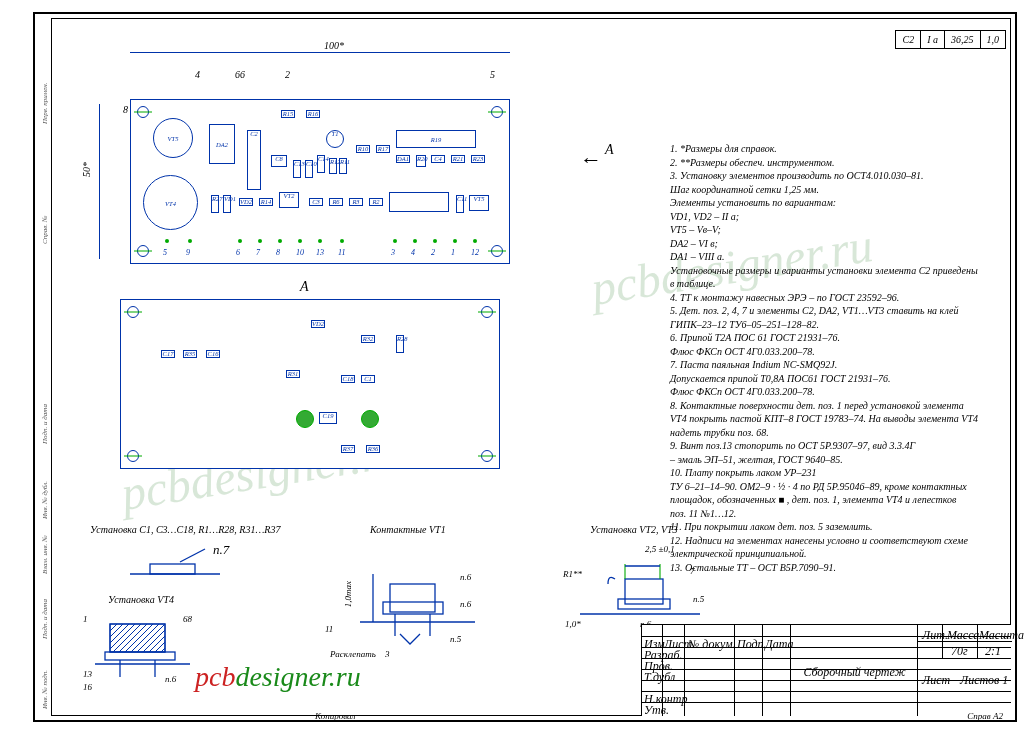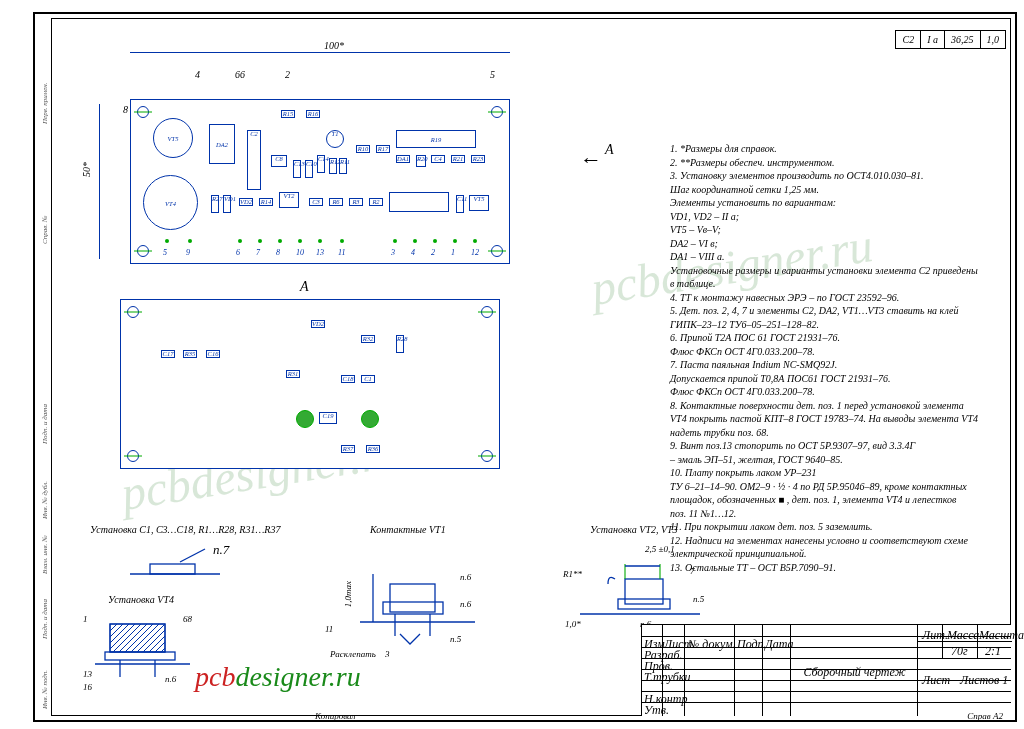--- a/index.html
+++ b/index.html
@@ -426,21 +426,21 @@
     <div class="tb-col" style="left:335px; top:0; height:33px"></div>
     <div class="tb-row" style="top:16px; left:275px; width:95px; border-top:1px solid #000; position:absolute"></div>
 
     <span class="tb-text" style="left:2px; top:12px">Изм</span>
     <span class="tb-text" style="left:22px; top:12px">Лист</span>
     <span class="tb-text" style="left:46px; top:12px">№ докум.</span>
     <span class="tb-text" style="left:95px; top:12px">Подп.</span>
     <span class="tb-text" style="left:123px; top:12px">Дата</span>
     <span class="tb-text" style="left:2px; top:23px">Разраб.</span>
     <span class="tb-text" style="left:2px; top:34px">Пров.</span>
-    <span class="tb-text" style="left:2px; top:45px">Т.трубки</span>
+    <span class="tb-text" style="left:2px; top:45px">Т.дубл</span>
     <span class="tb-text" style="left:2px; top:67px">Н.контр</span>
     <span class="tb-text" style="left:2px; top:78px">Утв.</span>
 
     <span class="tb-main" style="left:155px; top:40px; width:115px">Сборочный чертеж</span>
 
     <span class="tb-text" style="left:280px; top:3px">Лит.</span>
     <span class="tb-text" style="left:305px; top:3px">Масса</span>
     <span class="tb-text" style="left:337px; top:3px">Масштаб</span>
     <span class="tb-text" style="left:309px; top:19px">70г</span>
     <span class="tb-text" style="left:343px; top:19px">2:1</span>

